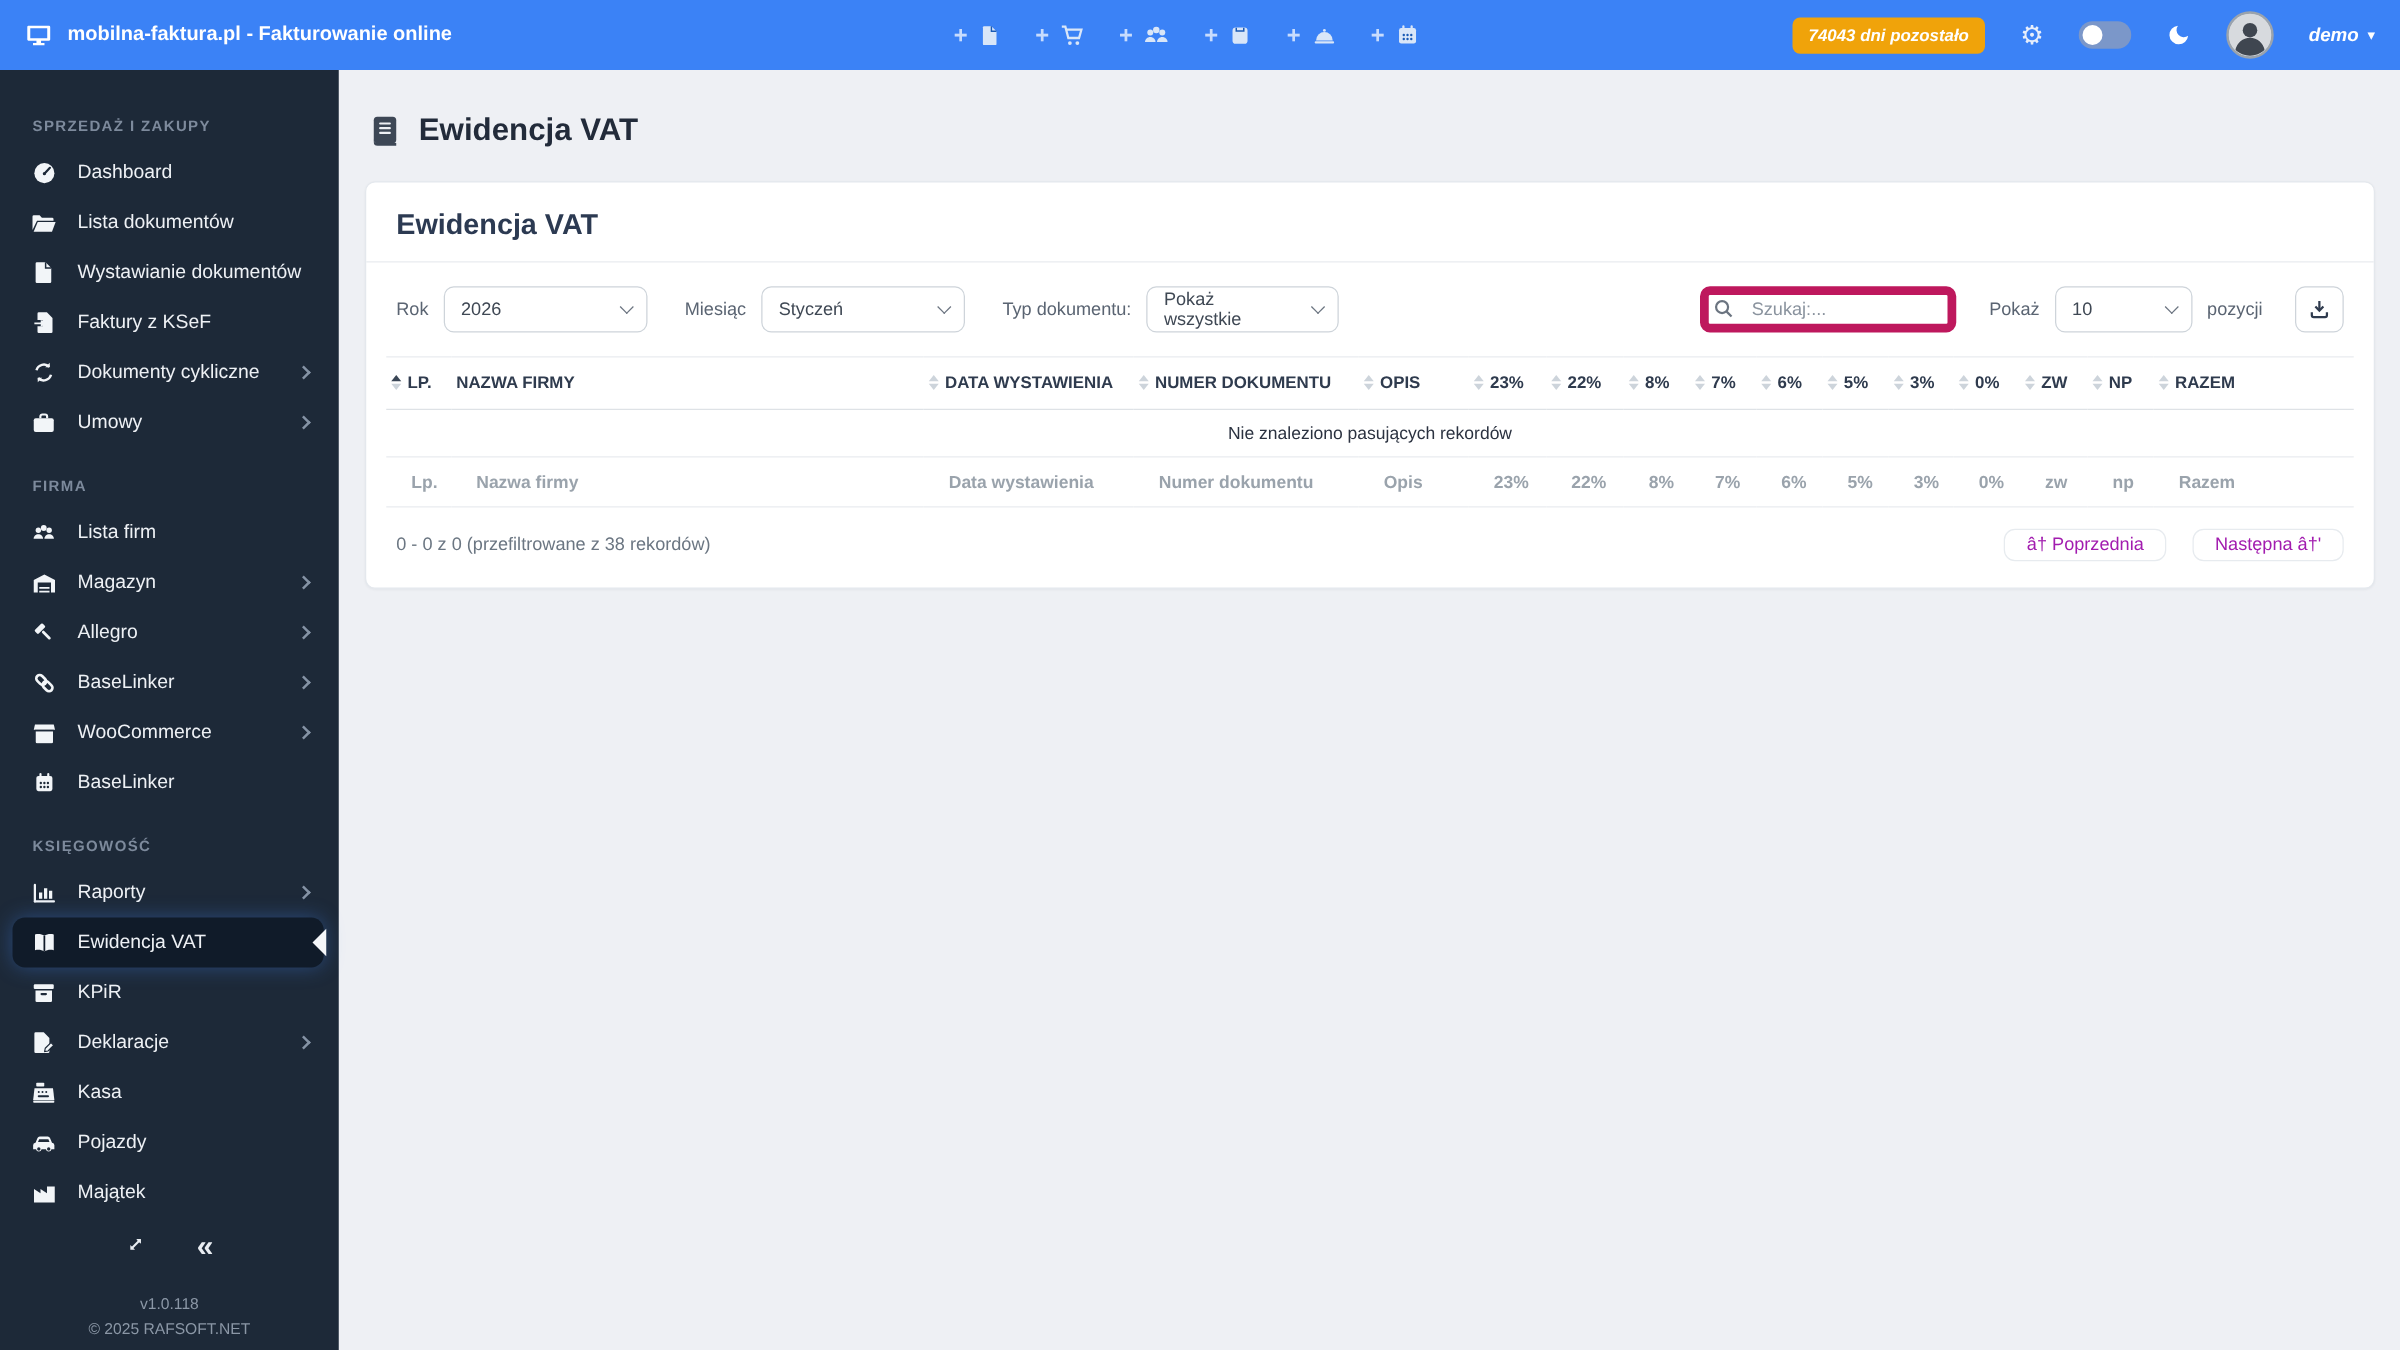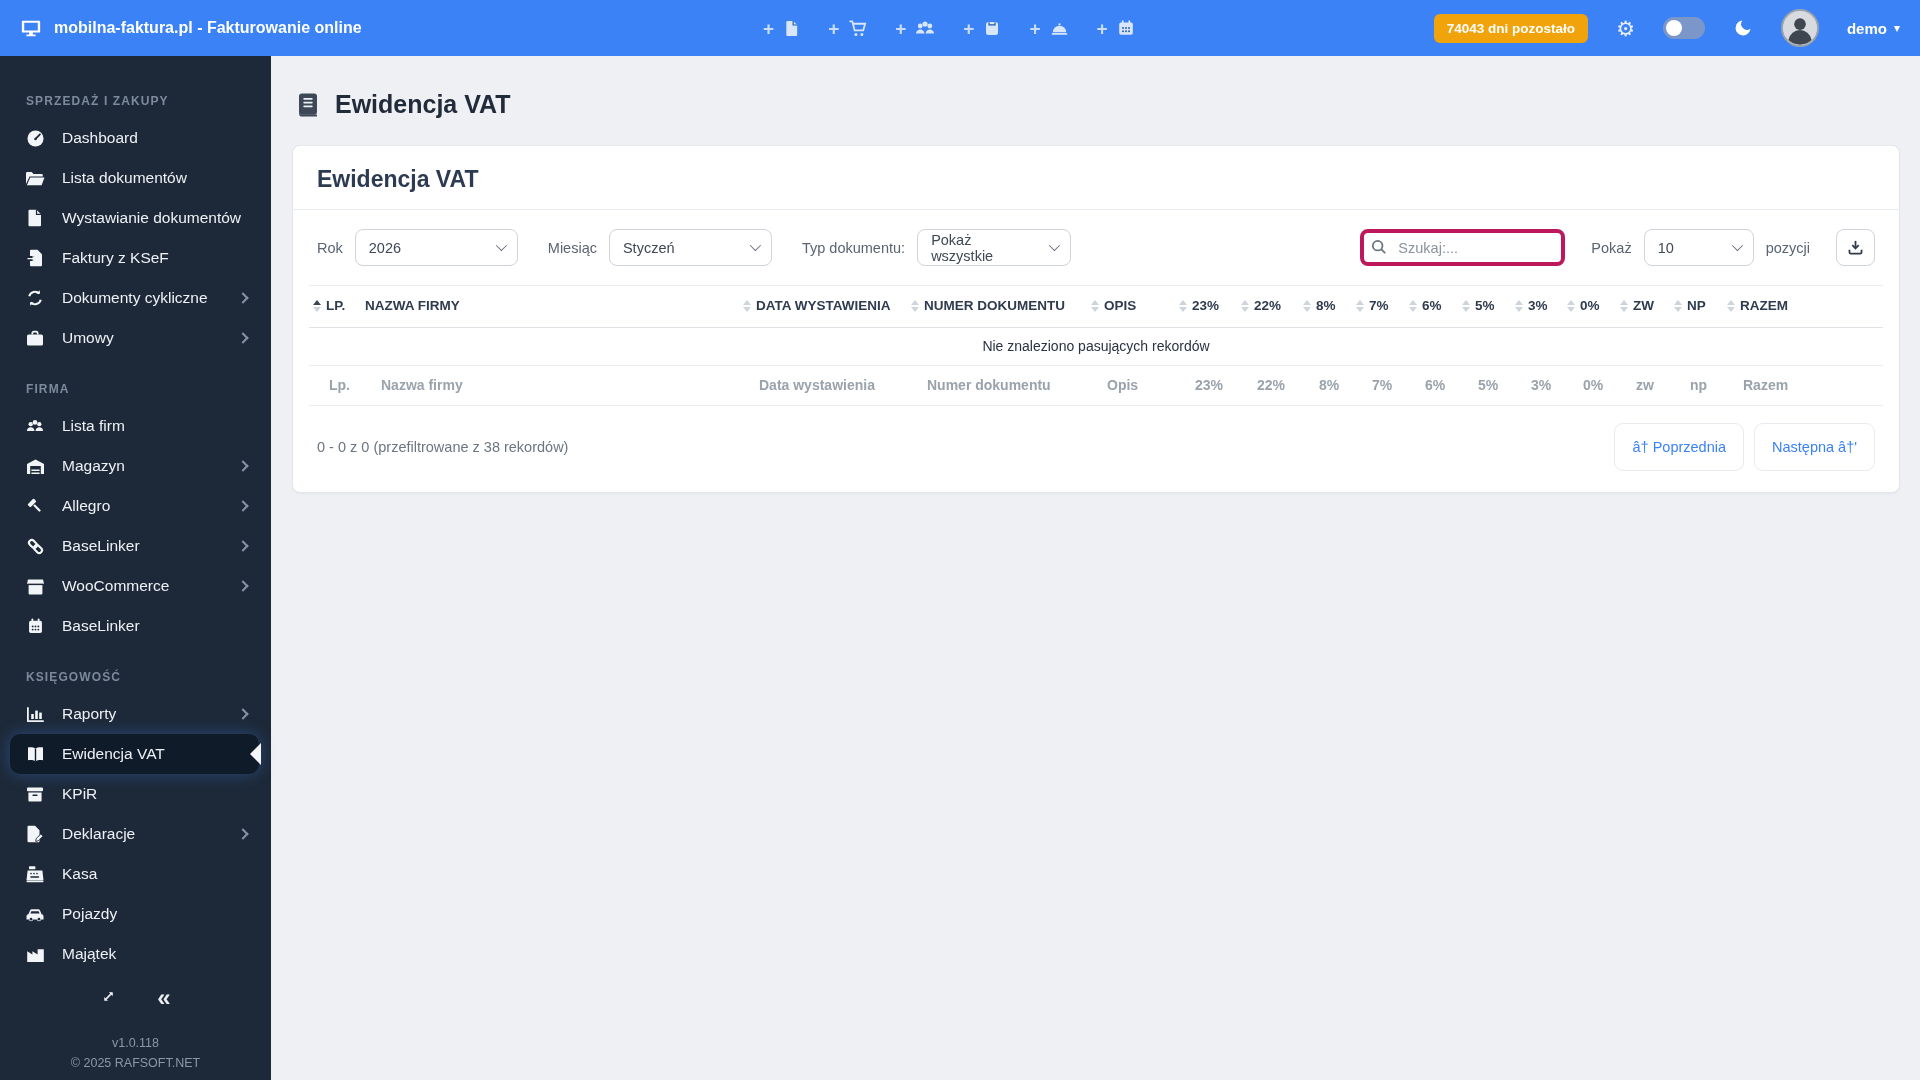--- a/index.html
+++ b/index.html
@@ -9,21 +9,21 @@
   
   .topbar { position:relative; height:56px; background:#3b82f6; display:flex;
     align-items:center; padding:0 20px; color:#fff; }
   .brand { display:flex; align-items:center; gap:12px; font-size:16px; font-weight:700; }
   .brand svg { display:block; }
   .quickbar { position:absolute; left:50%; top:0; height:56px; transform:translateX(-53%);
     display:flex; align-items:center; gap:28px; }
   .quick-group { display:flex; align-items:center; gap:9px; cursor:pointer; }
   .quick-plus { font-size:19px; font-weight:600; color:rgba(255,255,255,.72); line-height:1; }
   .quick-group svg { color:#d9e6f8; display:block; }
-  .top-right { margin-left:auto; display:flex; align-items:center; gap:28px; }
+  .top-right { margin-left:auto; display:flex; align-items:center; gap:28px;font-style:italic; }
   .trial-badge { background:#f0a30a; color:#fff; font-size:13.5px; font-weight:700;
     padding:7px 13px; border-radius:6px; white-space:nowrap; }
   .gear { font-size:21px; color:#e7eefb; line-height:1; cursor:pointer; }
   .switch { width:42px; height:22px; border-radius:12px; background:#7b97c9;
     position:relative; cursor:pointer; }
   .switch .knob { position:absolute; left:3px; top:3px; width:16px; height:16px;
     border-radius:50%; background:#fff; }
   .moon svg { display:block; color:#fff; }
   .avatar { width:38px; height:38px; border-radius:50%; overflow:hidden;
     border:2px solid #9aa3ad; background:#d7dade; cursor:pointer; }
@@ -77,21 +77,21 @@
   .select .sel-chevron { position:absolute; right:13px; top:13px; width:8px; height:8px;
     border-right:1.8px solid #6b7480; border-bottom:1.8px solid #6b7480;
     transform:rotate(45deg) translateY(-2px); }
   .sel-year { width:163px; margin-right:18px; }
   .sel-month { width:163px; margin-right:18px; }
   .sel-type { width:154px; }
   .sel-size { width:110px; }
   .filter-spacer { flex:1; }
   .search-box { position:relative; width:205px; height:37px; margin-right:14px; }
   .search-box svg { position:absolute; left:11px; top:10px; color:#6b7480; }
-  .search-box input { width:100%; height:100%; border:4px solid #be185d; border-radius:8px;
+  .search-box input { width:100%; height:100%; border:7px solid #be185d; border-radius:8px;
     padding:0 10px 0 34px; font-size:14.5px; color:#3f4854; outline:none;
     font-family:inherit; }
   .search-box input::placeholder { color:#8a939e; }
   .dl-btn { width:39px; height:37px; margin-left:14px; border:1px solid #ced4da;
     border-radius:8px; background:#fff; display:flex; align-items:center;
     justify-content:center; color:#2f3b4e; cursor:pointer; }
 
   
   .table-wrap { padding:0 16px; }
   table { width:100%; border-collapse:collapse; table-layout:fixed; }
@@ -107,23 +107,23 @@
   .sort.asc .up { border-bottom-color:#3a4656; }
   .empty-cell { text-align:center; font-size:14px; color:#2b3240; padding:10px 0 11px;
     border-bottom:1px solid #e9ecf0; }
   tfoot td { padding:11px 4px 12px 20px; font-size:14px; font-weight:700; color:#9aa3ac;
     border-bottom:1px solid #e9ecf0; }
 
   
   .card-footer { display:flex; align-items:center; padding:17px 24px 21px; }
   .page-info { font-size:14.5px; color:#6b7682; }
   .pager { margin-left:auto; display:flex; gap:10px; }
-  .page-btn { height:48px; padding:0 17px; background:#fff; border:1px solid #e7ebef;
-    border-radius:9px; font-size:14.5px; color:#3b82f6; display:flex; align-items:center;
-    font-family:inherit; cursor:default; }
+  .page-btn { height:26px; padding:0 17px; background:#fff; border:1px solid #e7ebef;
+    border-radius:9px; font-size:14.5px; color:#a21caf; display:flex; align-items:center;
+    font-family:inherit; cursor:default;margin-left:11px; }
 </style>
 </head>
 <body>
 
 <header class="topbar">
   <div class="brand">
     <svg width="22" height="22" viewBox="0 0 24 24" fill="currentColor">
         <path d="M3 4h18a1 1 0 0 1 1 1v11a1 1 0 0 1-1 1h-7v2h3v2H7v-2h3v-2H3a1 1 0 0 1-1-1V5a1 1 0 0 1 1-1zm1.6 2.2v8.6h14.8V6.2H4.6z"></path>
       </svg>
     <span>mobilna-faktura.pl - Fakturowanie online</span>

